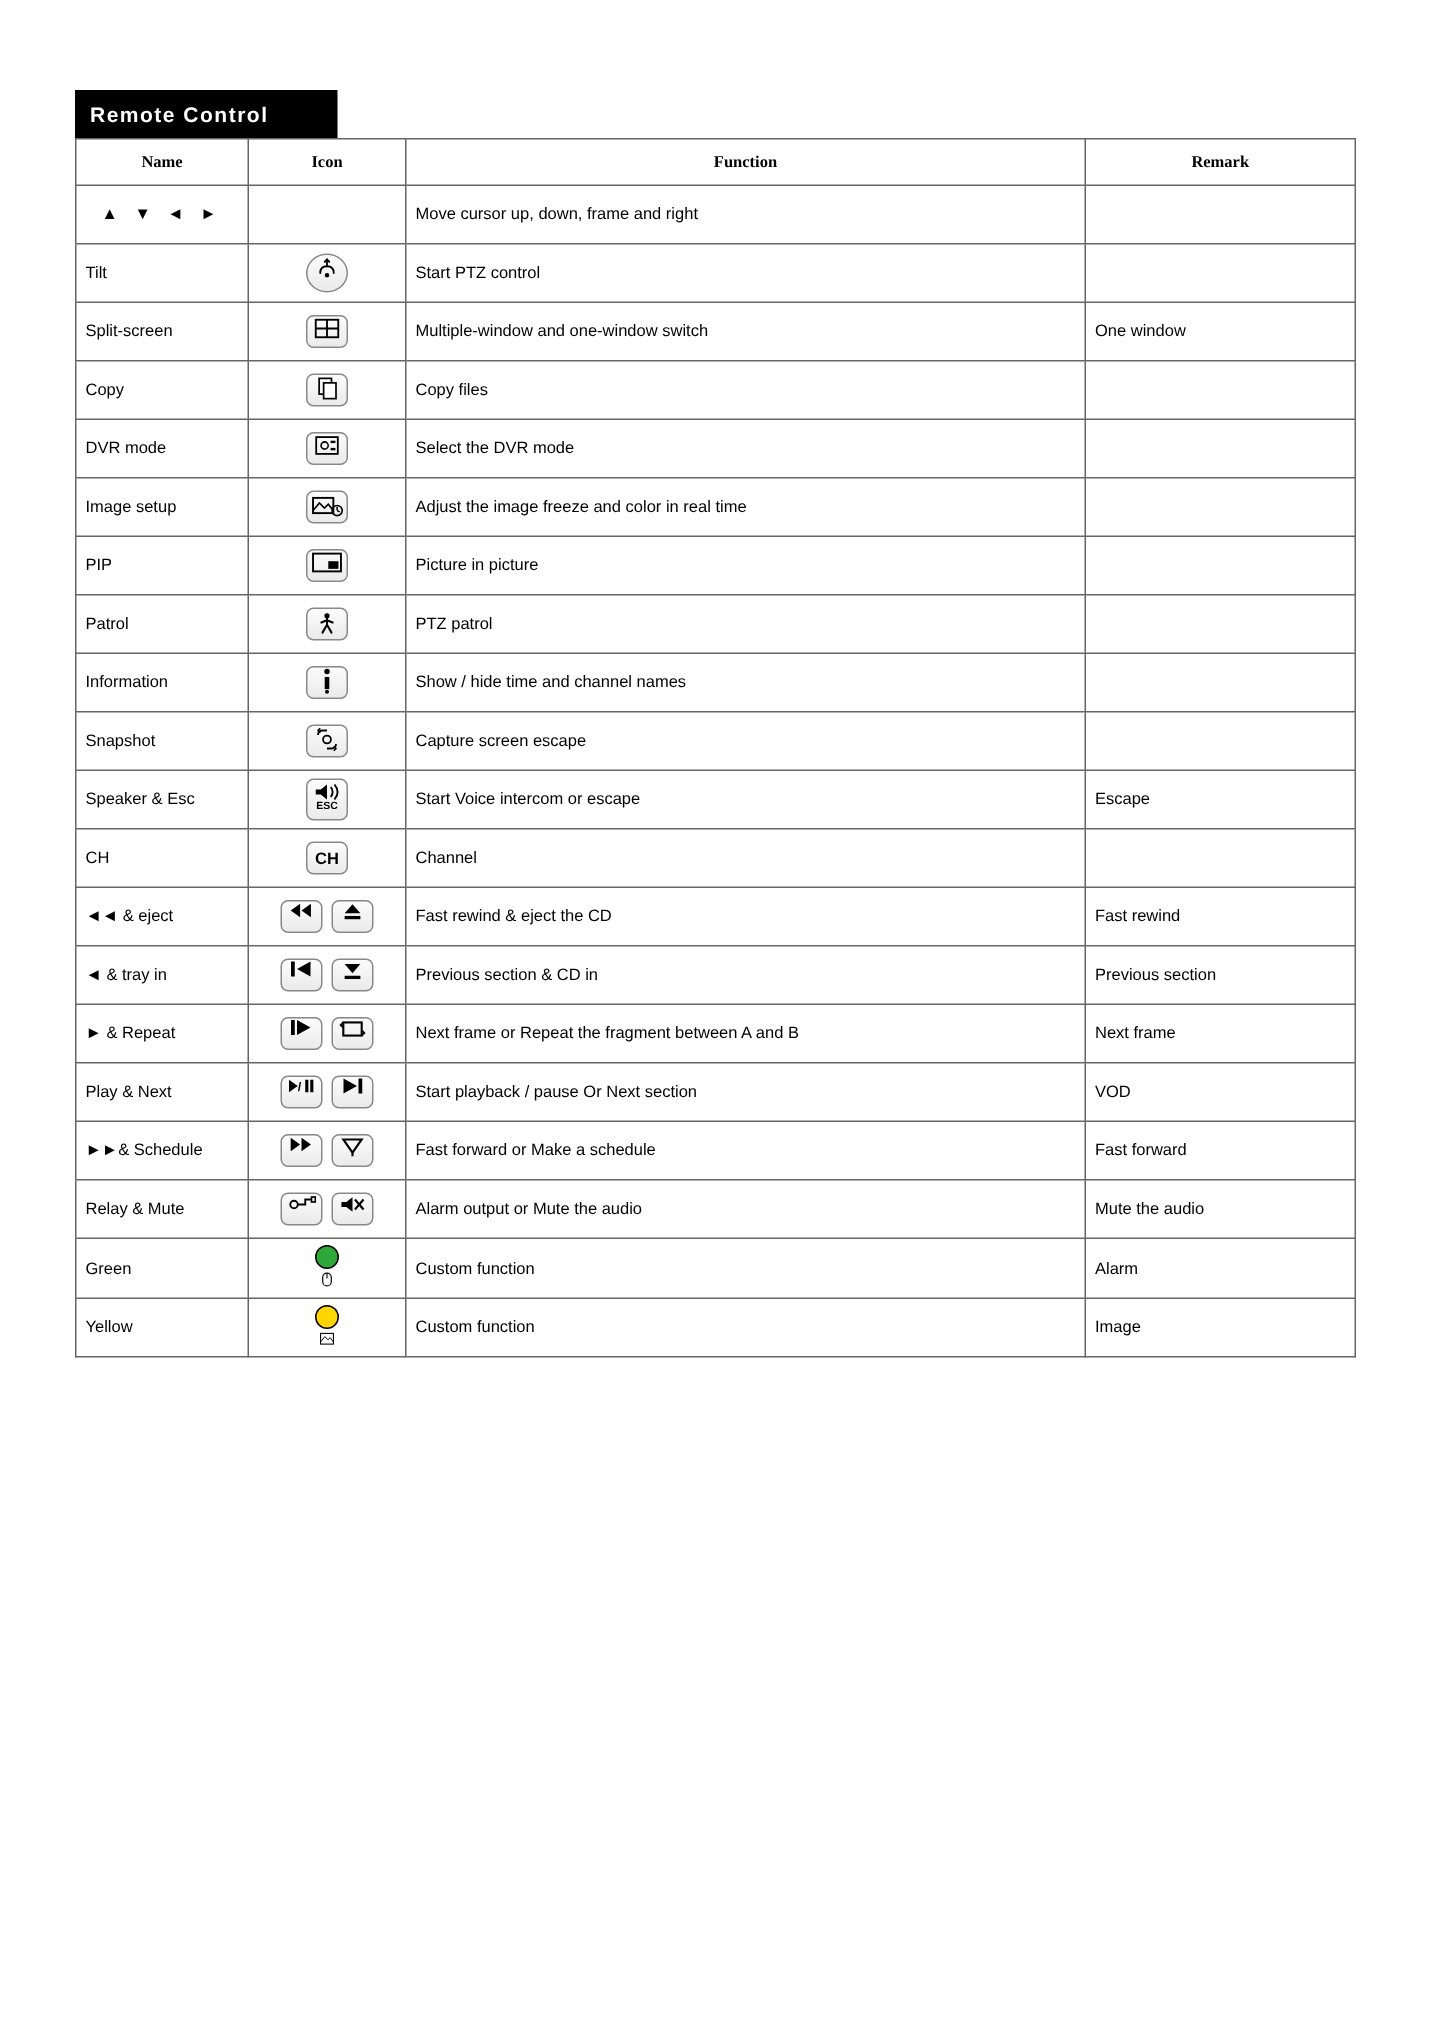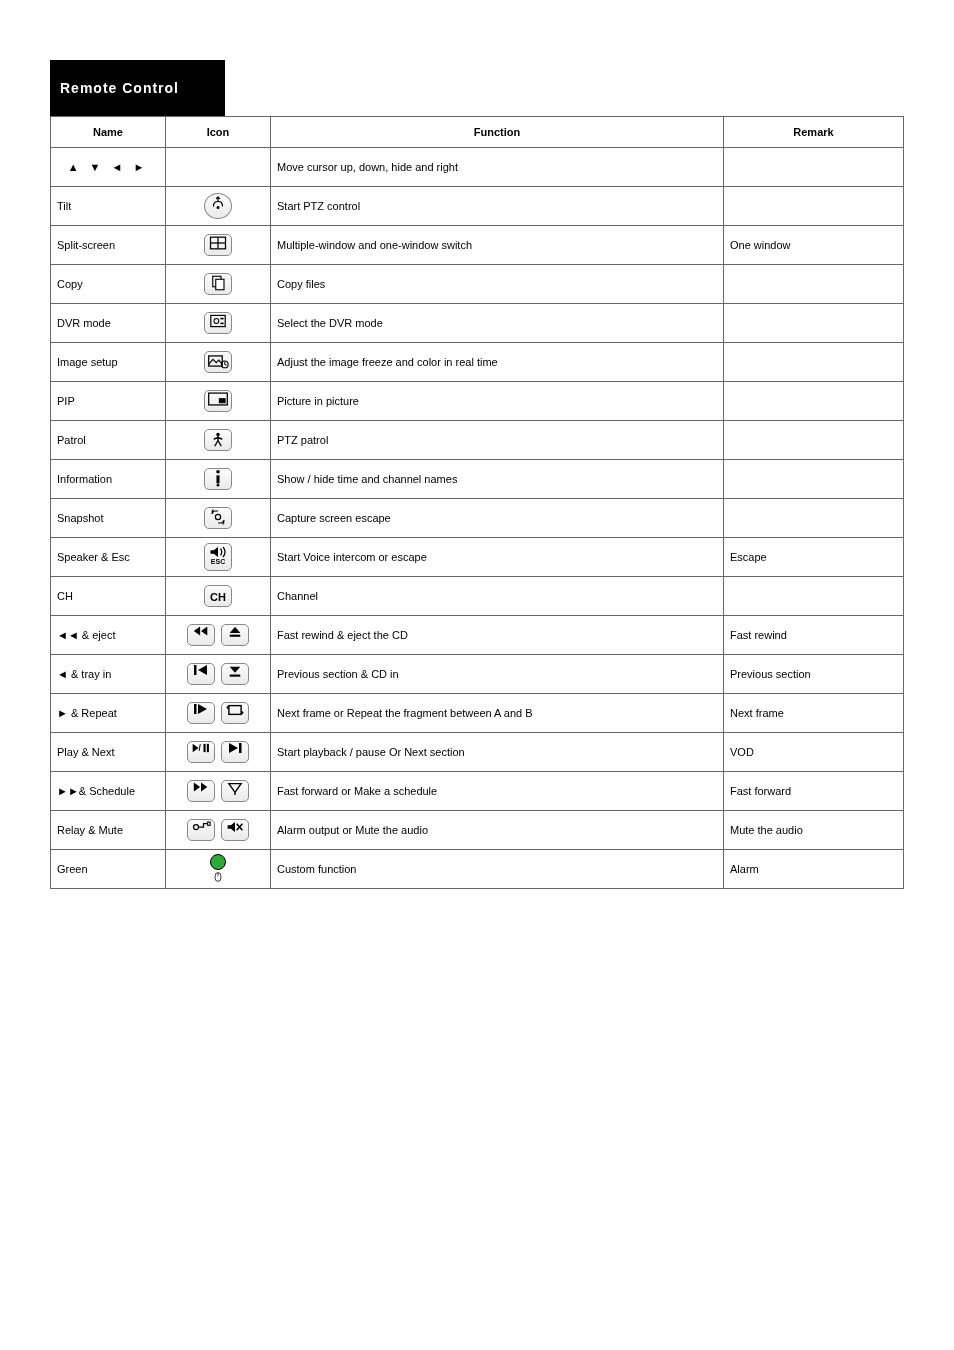--- a/index.html
+++ b/index.html
@@ -10,39 +10,40 @@
     width: 954px;
   }
   .page {
     padding: 60px 50px 40px 50px;
   }
   .title-bar {
     background: #000;
     color: #fff;
     font-weight: bold;
     font-size: 14px;
-    padding: 20px 10px;
+    padding: 8px 10px;
     width: 155px;
     letter-spacing: 1px;
   }
   table {
     border-collapse: collapse;
     width: 100%;
     table-layout: fixed;
   }
   th, td {
     border: 1px solid #666;
     font-size: 11px;
     vertical-align: middle;
     padding: 4px 6px;
   }
   th {
     font-weight: bold;
     text-align: center;
     height: 22px;
+    font-family: Liberation Serif, serif;
   }
   col.c1 { }
   col.c2 { }
   col.c3 { }
   col.c4 { }
   td.name-cell { height: 30px; }
   td.icon-cell { text-align: center; }
   .arrow-glyphs { font-size: 11px; letter-spacing: 4px; text-align:center; display:block; }
   .btn {
     display: inline-block;
@@ -92,21 +93,21 @@
       <th>Remark</th>
     </tr>
   </thead>
   <tbody>
 
     <tr>
       <td class="name-cell">
             <span class="arrow-glyphs">▲ ▼ ◄ ►</span>
           </td>
       <td class="icon-cell"></td>
-      <td>Move cursor up, down, hide and right</td>
+      <td>Move cursor up, down, frame and right</td>
       <td></td>
     </tr>
 
     <tr>
       <td class="name-cell">Tilt</td>
       <td class="icon-cell">
         <span class="btn circle">
           <svg width="18" height="18" viewBox="0 0 24 24">
                 <g fill="none" stroke="#000" stroke-width="1.6" stroke-linecap="round">
                   <path d="M6 16 Q6 10 12 10 Q18 10 18 16"></path>
@@ -406,17 +407,33 @@
                   <rect x="1" y="1" width="8" height="12" rx="4" fill="none" stroke="#000" stroke-width="1.1"></rect>
                   <line x1="5" y1="1" x2="5" y2="6" stroke="#000" stroke-width="1"></line>
                 </svg>
           </span>
         </span>
       </td>
       <td>Custom function</td>
       <td>Alarm</td>
     </tr>
 
+    <tr>
+      <td class="name-cell">Yellow</td>
+      <td class="icon-cell">
+        <span class="circ-color yellow">
+          <span class="circ-shape"></span>
+          <span class="circ-sub sub-icon">
+            <svg width="10" height="9" viewBox="0 0 14 12">
+                  <rect x="1" y="1" width="12" height="10" fill="none" stroke="#000" stroke-width="1"></rect>
+                  <path d="M1 9 L5 4 L8 7 L10 5 L13 9" fill="none" stroke="#000" stroke-width="0.9"></path>
+                </svg>
+          </span>
+        </span>
+      </td>
+      <td>Custom function</td>
+      <td>Image</td>
+    </tr>
 
   </tbody>
 </table>
 
 </div>
 
 </body></html>

